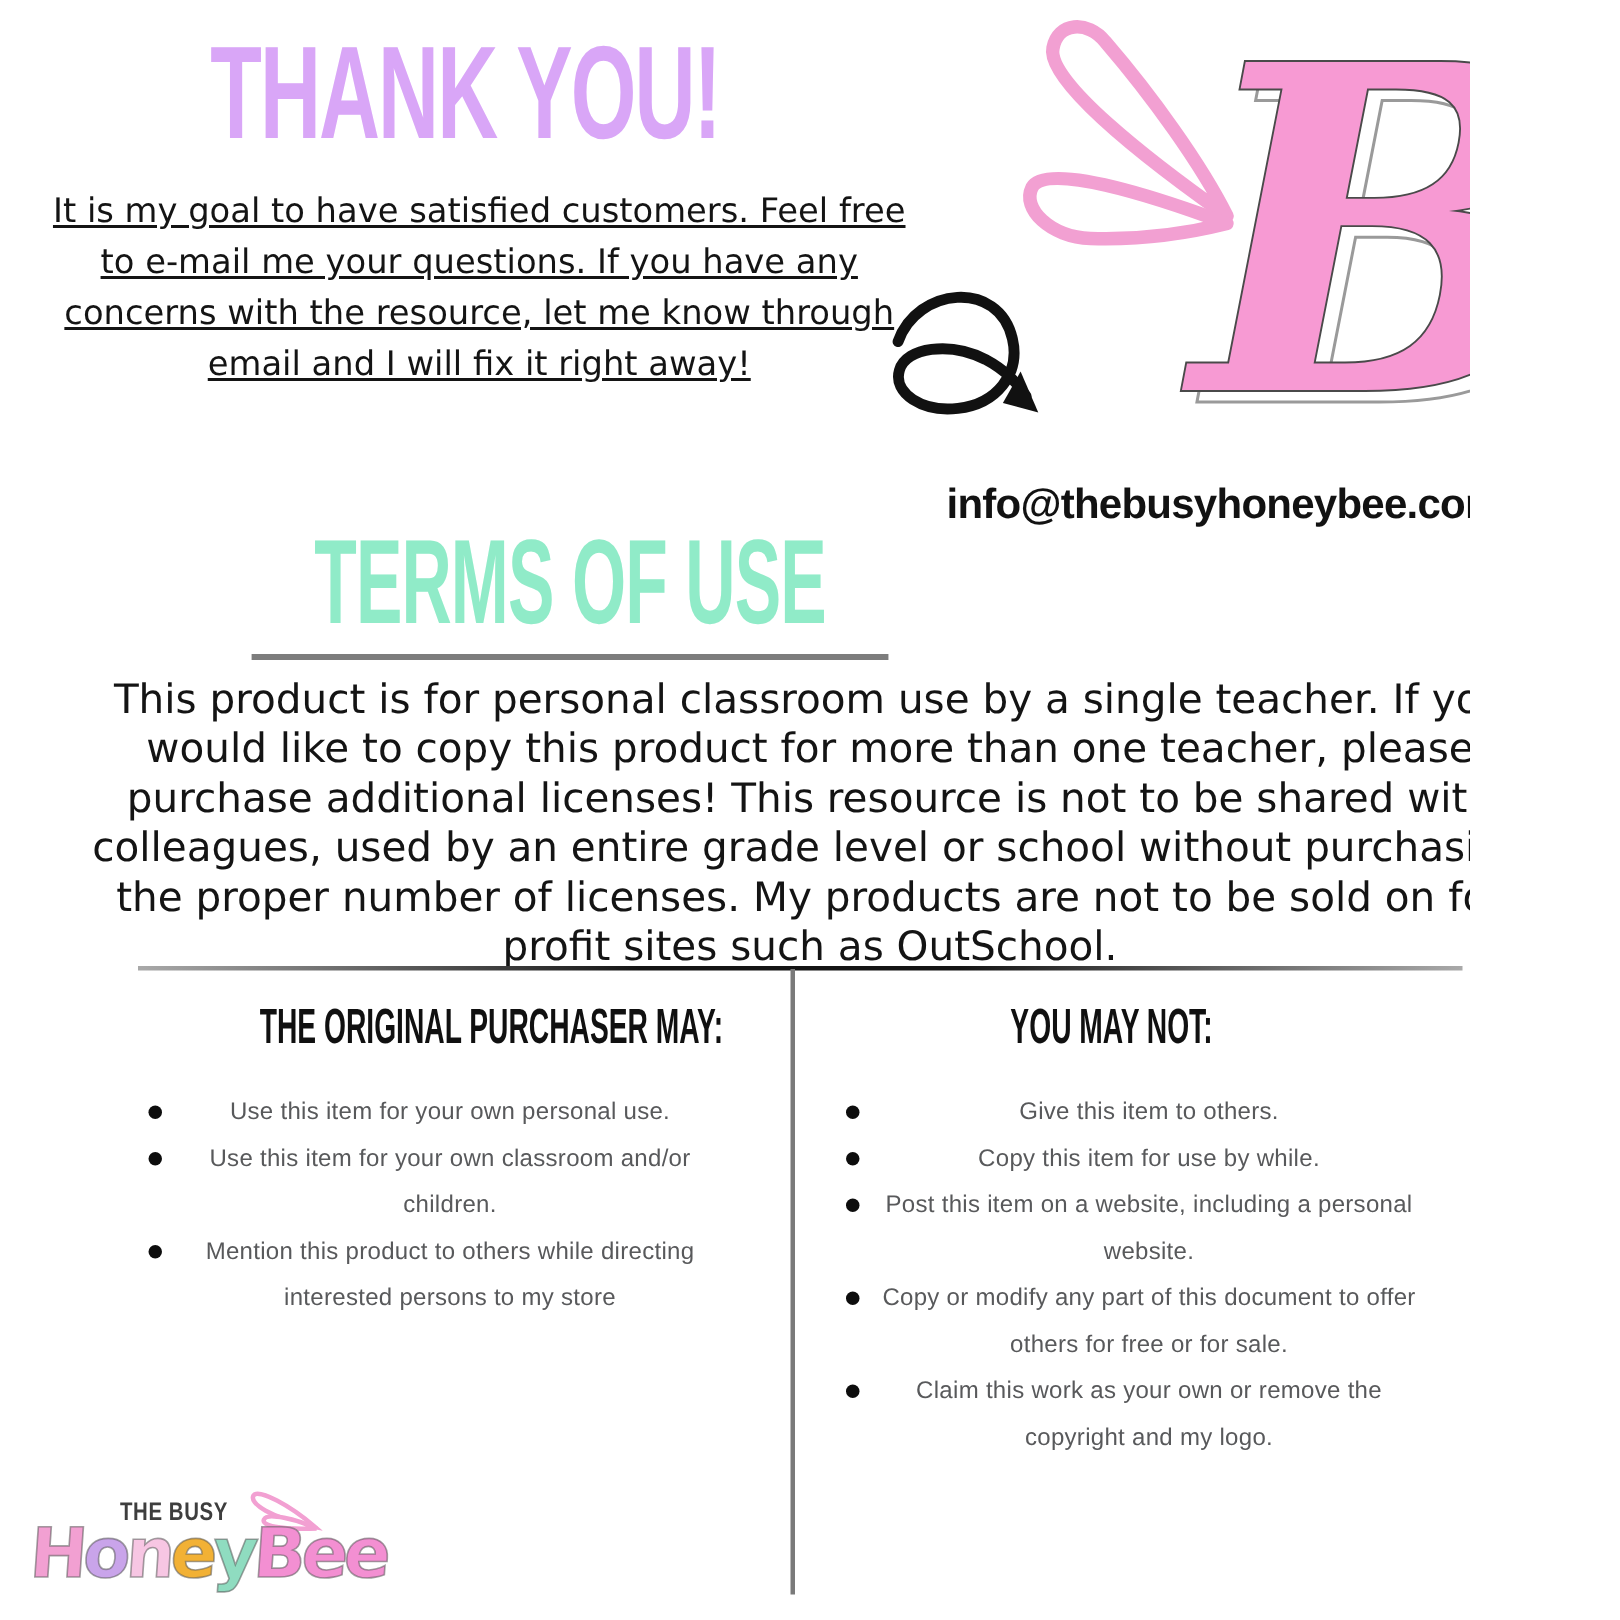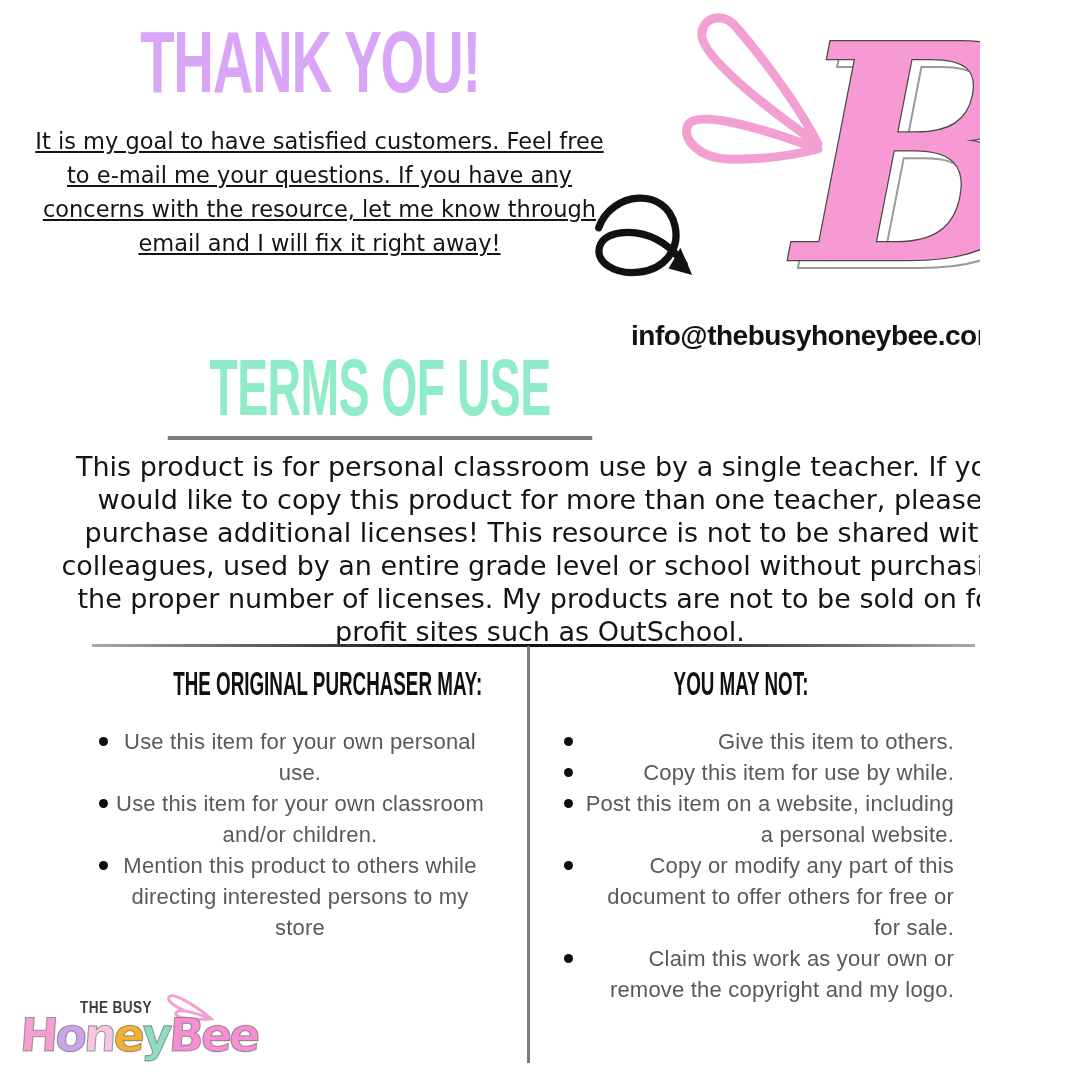--- a/index.html
+++ b/index.html
@@ -64,26 +64,26 @@
   .col-left{left:85px;width:410px;}
   .col-right{left:516px;width:450px;}
   .col-heading{
     margin:6px 0 0 0;text-align:center;font-size:33px;line-height:1.1;
     font-weight:800;letter-spacing:0;color:#101010;
     transform:scaleX(.57);transform-origin:50% 0;
     font-family:"Liberation Sans",sans-serif;white-space:nowrap;
   }
   ul.rules{list-style:none;margin:24px 0 0 0;padding:0;}
   ul.rules li{
-    position:relative;text-align:center;font-size:22px;line-height:31px;
+    position:relative;text-align:center;font-size:16px;line-height:31px;
     color:var(--bullet-gray);letter-spacing:.2px;
     font-family:"Liberation Sans",sans-serif;
   }
   .col-left ul.rules li{padding-left:28px;padding-right:8px;}
-  .col-right ul.rules li{padding-left:62px;padding-right:12px;text-align:right;}
+  .col-right ul.rules li{padding-left:62px;padding-right:12px;}
   .dot{
     position:absolute;top:11px;width:9px;height:9px;border-radius:50%;
     background:#0d0d0d;
   }
   .col-left .dot{left:14px;}
   .col-right .dot{left:48px;}
   
   .brand{position:absolute;left:18px;top:996px;width:245px;height:80px;}
   .brand-tagline{
     position:absolute;left:62px;top:2px;font-size:17px;font-weight:800;

